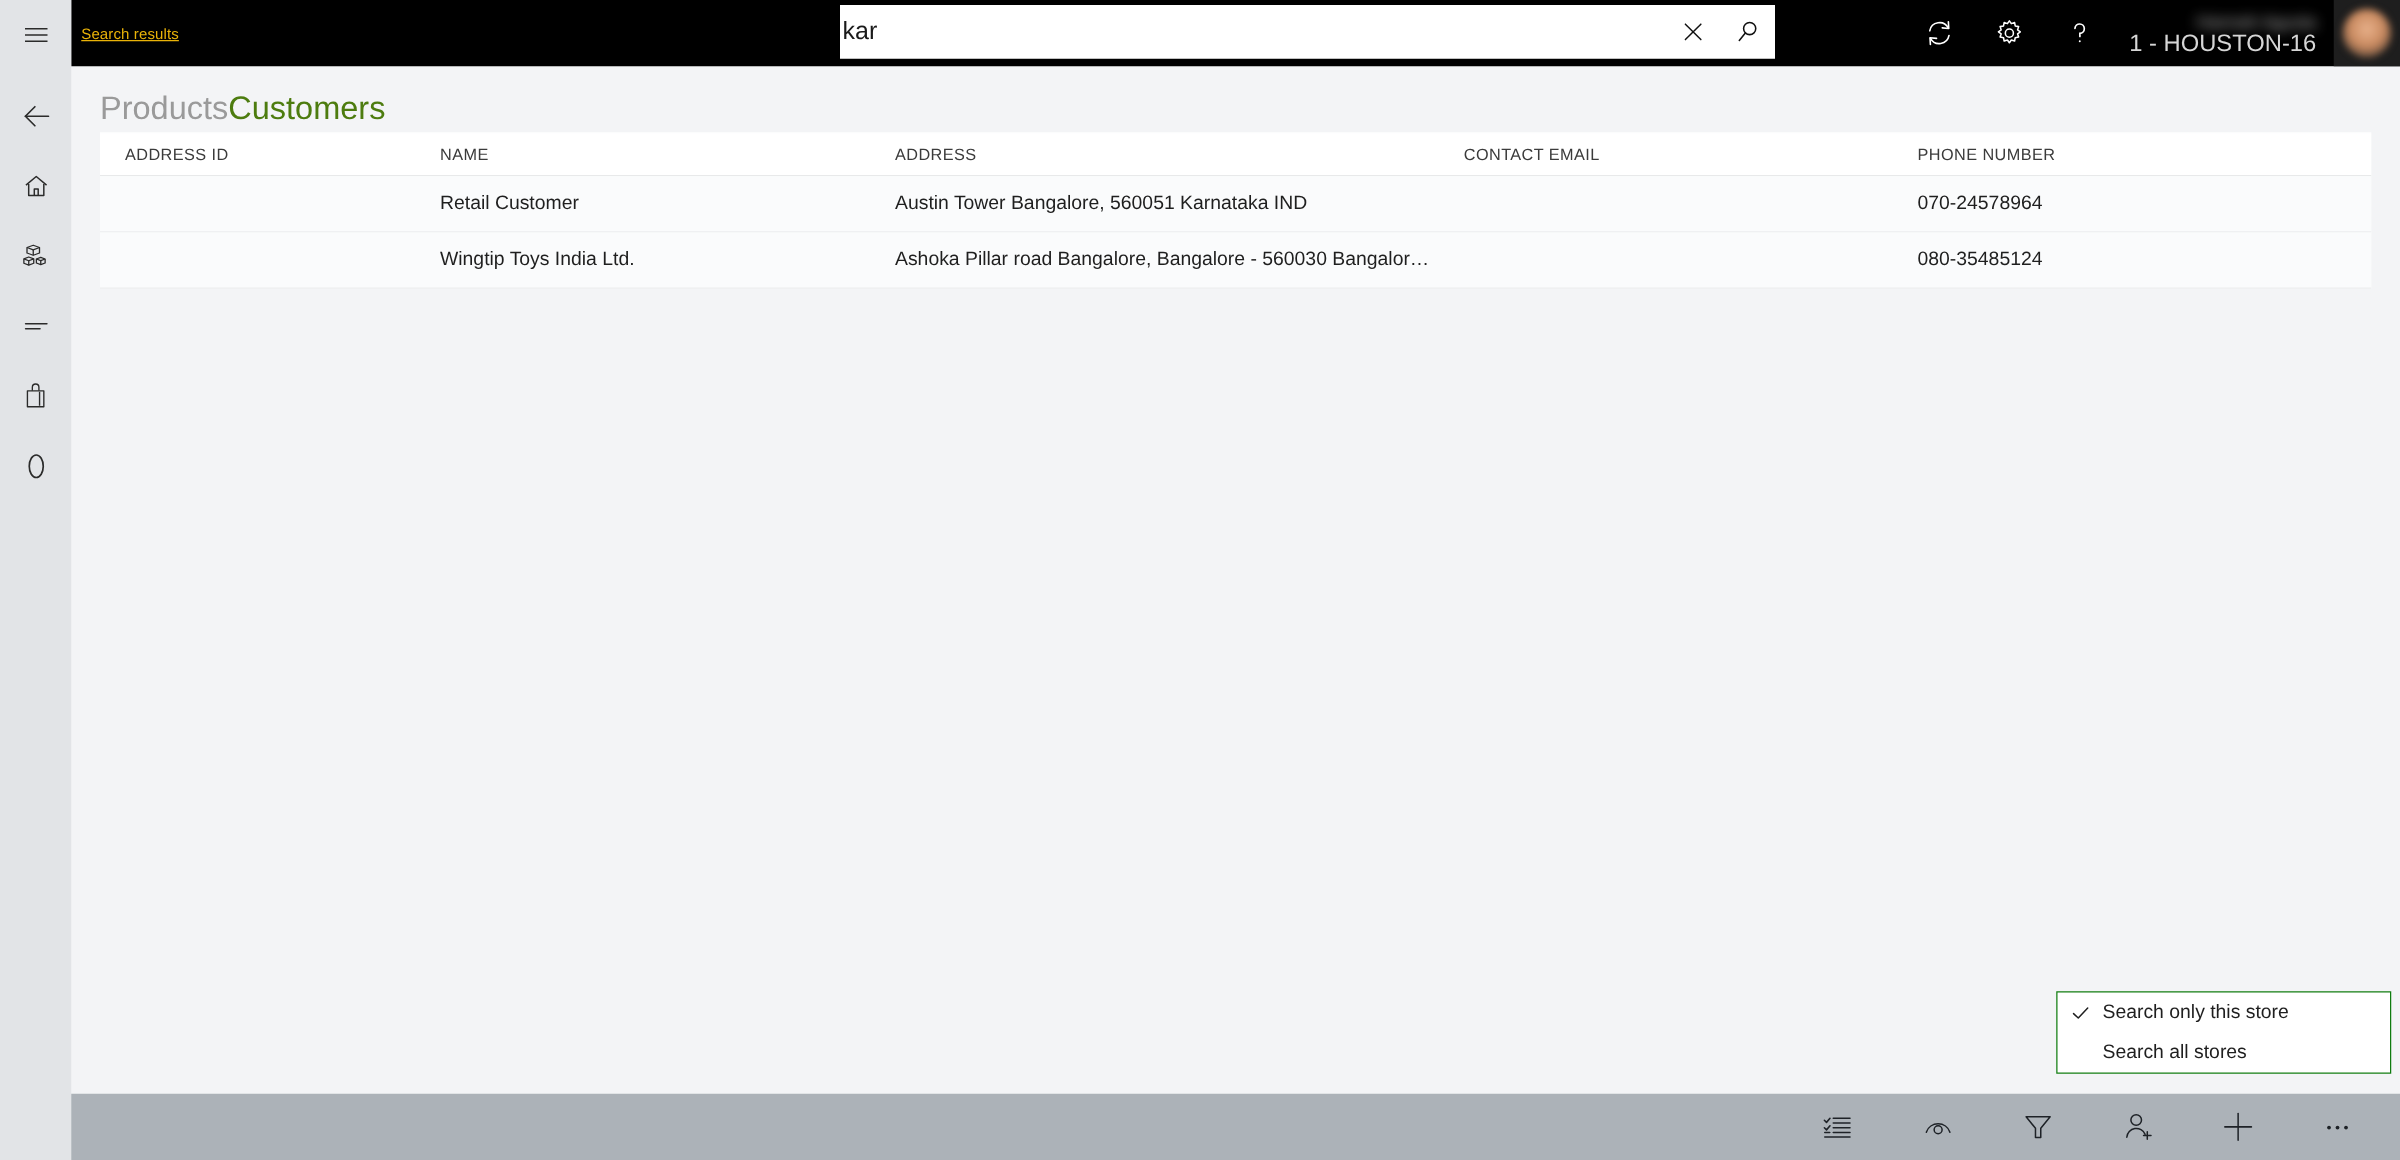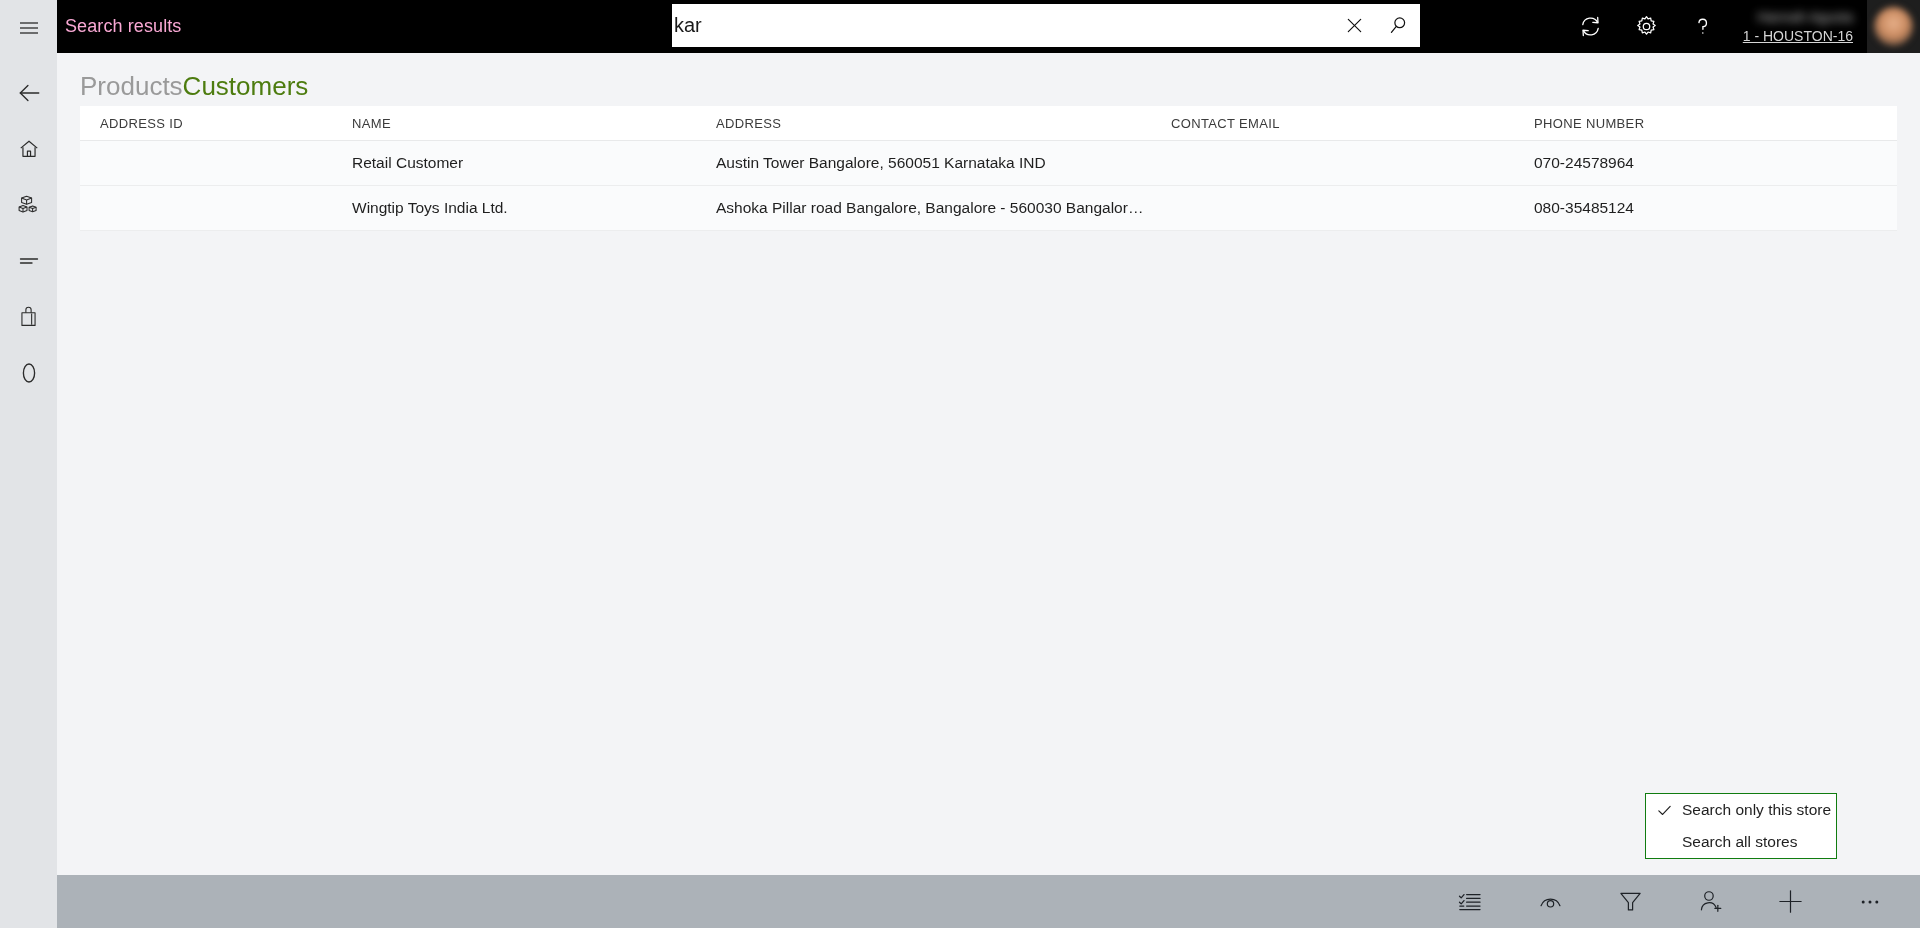--- a/index.html
+++ b/index.html
@@ -38,25 +38,26 @@
 
   
   .topbar {
     position:absolute; left:57px; top:0;
     width:1863px; height:53px;
     background:#000000;
     display:flex; align-items:center;
     z-index:4;
   }
   .topbar-title {
-    color:#f9a8d4;
-    font-size:18px;
+    color:#eab308;
+    font-size:12px;
     margin-left:8px;
     letter-spacing:.1px;
     white-space:nowrap;
+    text-decoration:underline;
   }
 
   
   .searchwrap {
     position:absolute; left:615px; top:4px;
     width:748px; height:43px;
     background:#FFFFFF;
     display:flex; align-items:center;
   }
   .searchwrap input {
@@ -98,25 +99,24 @@
     color:#D8D8D8;
     font-size:14px;
     filter:blur(5px);
     -webkit-filter:blur(5px);
     opacity:.85;
     white-space:nowrap;
     line-height:18px;
   }
   .userstore {
     color:#D6D6D6;
-    font-size:14px;
+    font-size:19px;
     white-space:nowrap;
     line-height:18px;
     margin-top:1px;
-    text-decoration:underline;
   }
   .avatar {
     width:53px; height:53px;
     flex:0 0 auto;
     background:#1E1E1E;
     display:flex; align-items:center; justify-content:center;
     cursor:pointer;
     overflow:hidden;
   }
   .avatar-inner {
@@ -186,21 +186,21 @@
   .c-id    { flex:0 0 272px; padding-left:20px; }
   .c-name  { flex:0 0 364px; }
   .c-addr  { flex:0 0 455px; }
   .c-email { flex:0 0 363px; }
   .c-phone { flex:1 1 auto; }
 
   
   .flyout {
     position:absolute;
     left:1645px; top:793px;
-    width:192px; height:66px;
+    width:268px; height:66px;
     background:#FFFFFF;
     border:1.5px solid #107C10;
     display:flex; flex-direction:column;
     justify-content:center;
     z-index:10;
   }
   .flyout-item {
     display:flex; align-items:center;
     height:33px;
     padding-left:10px;

